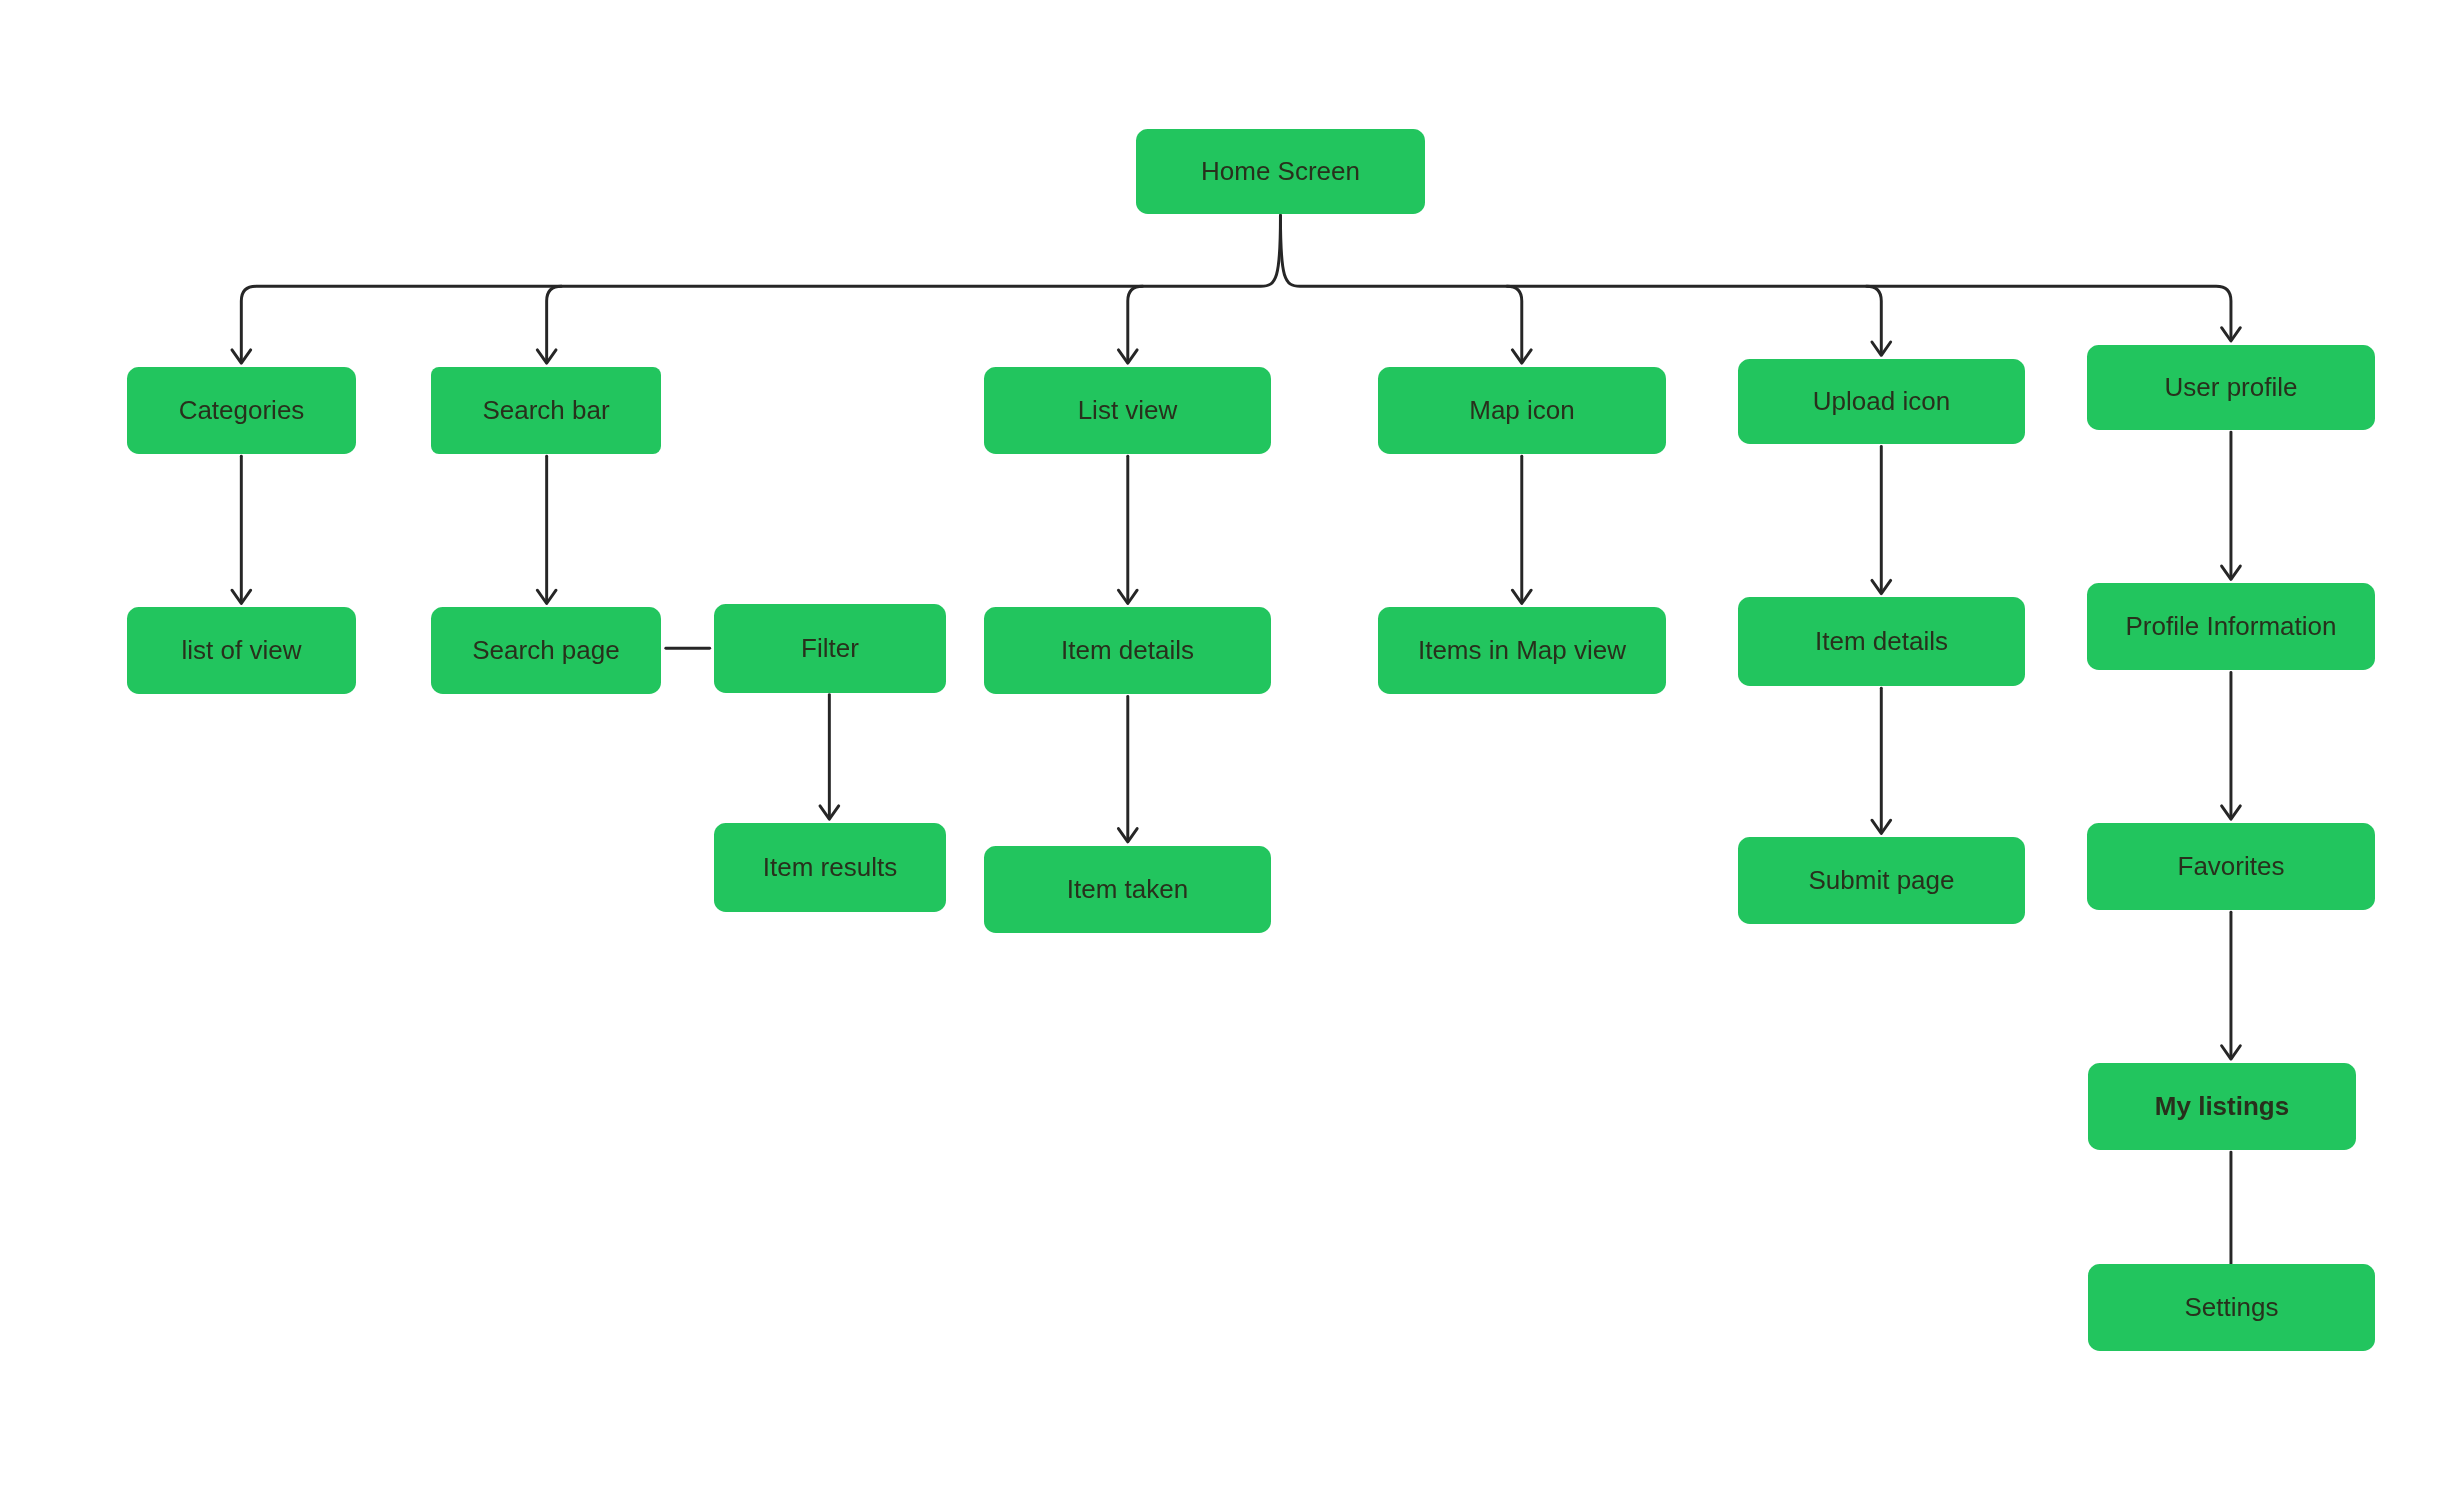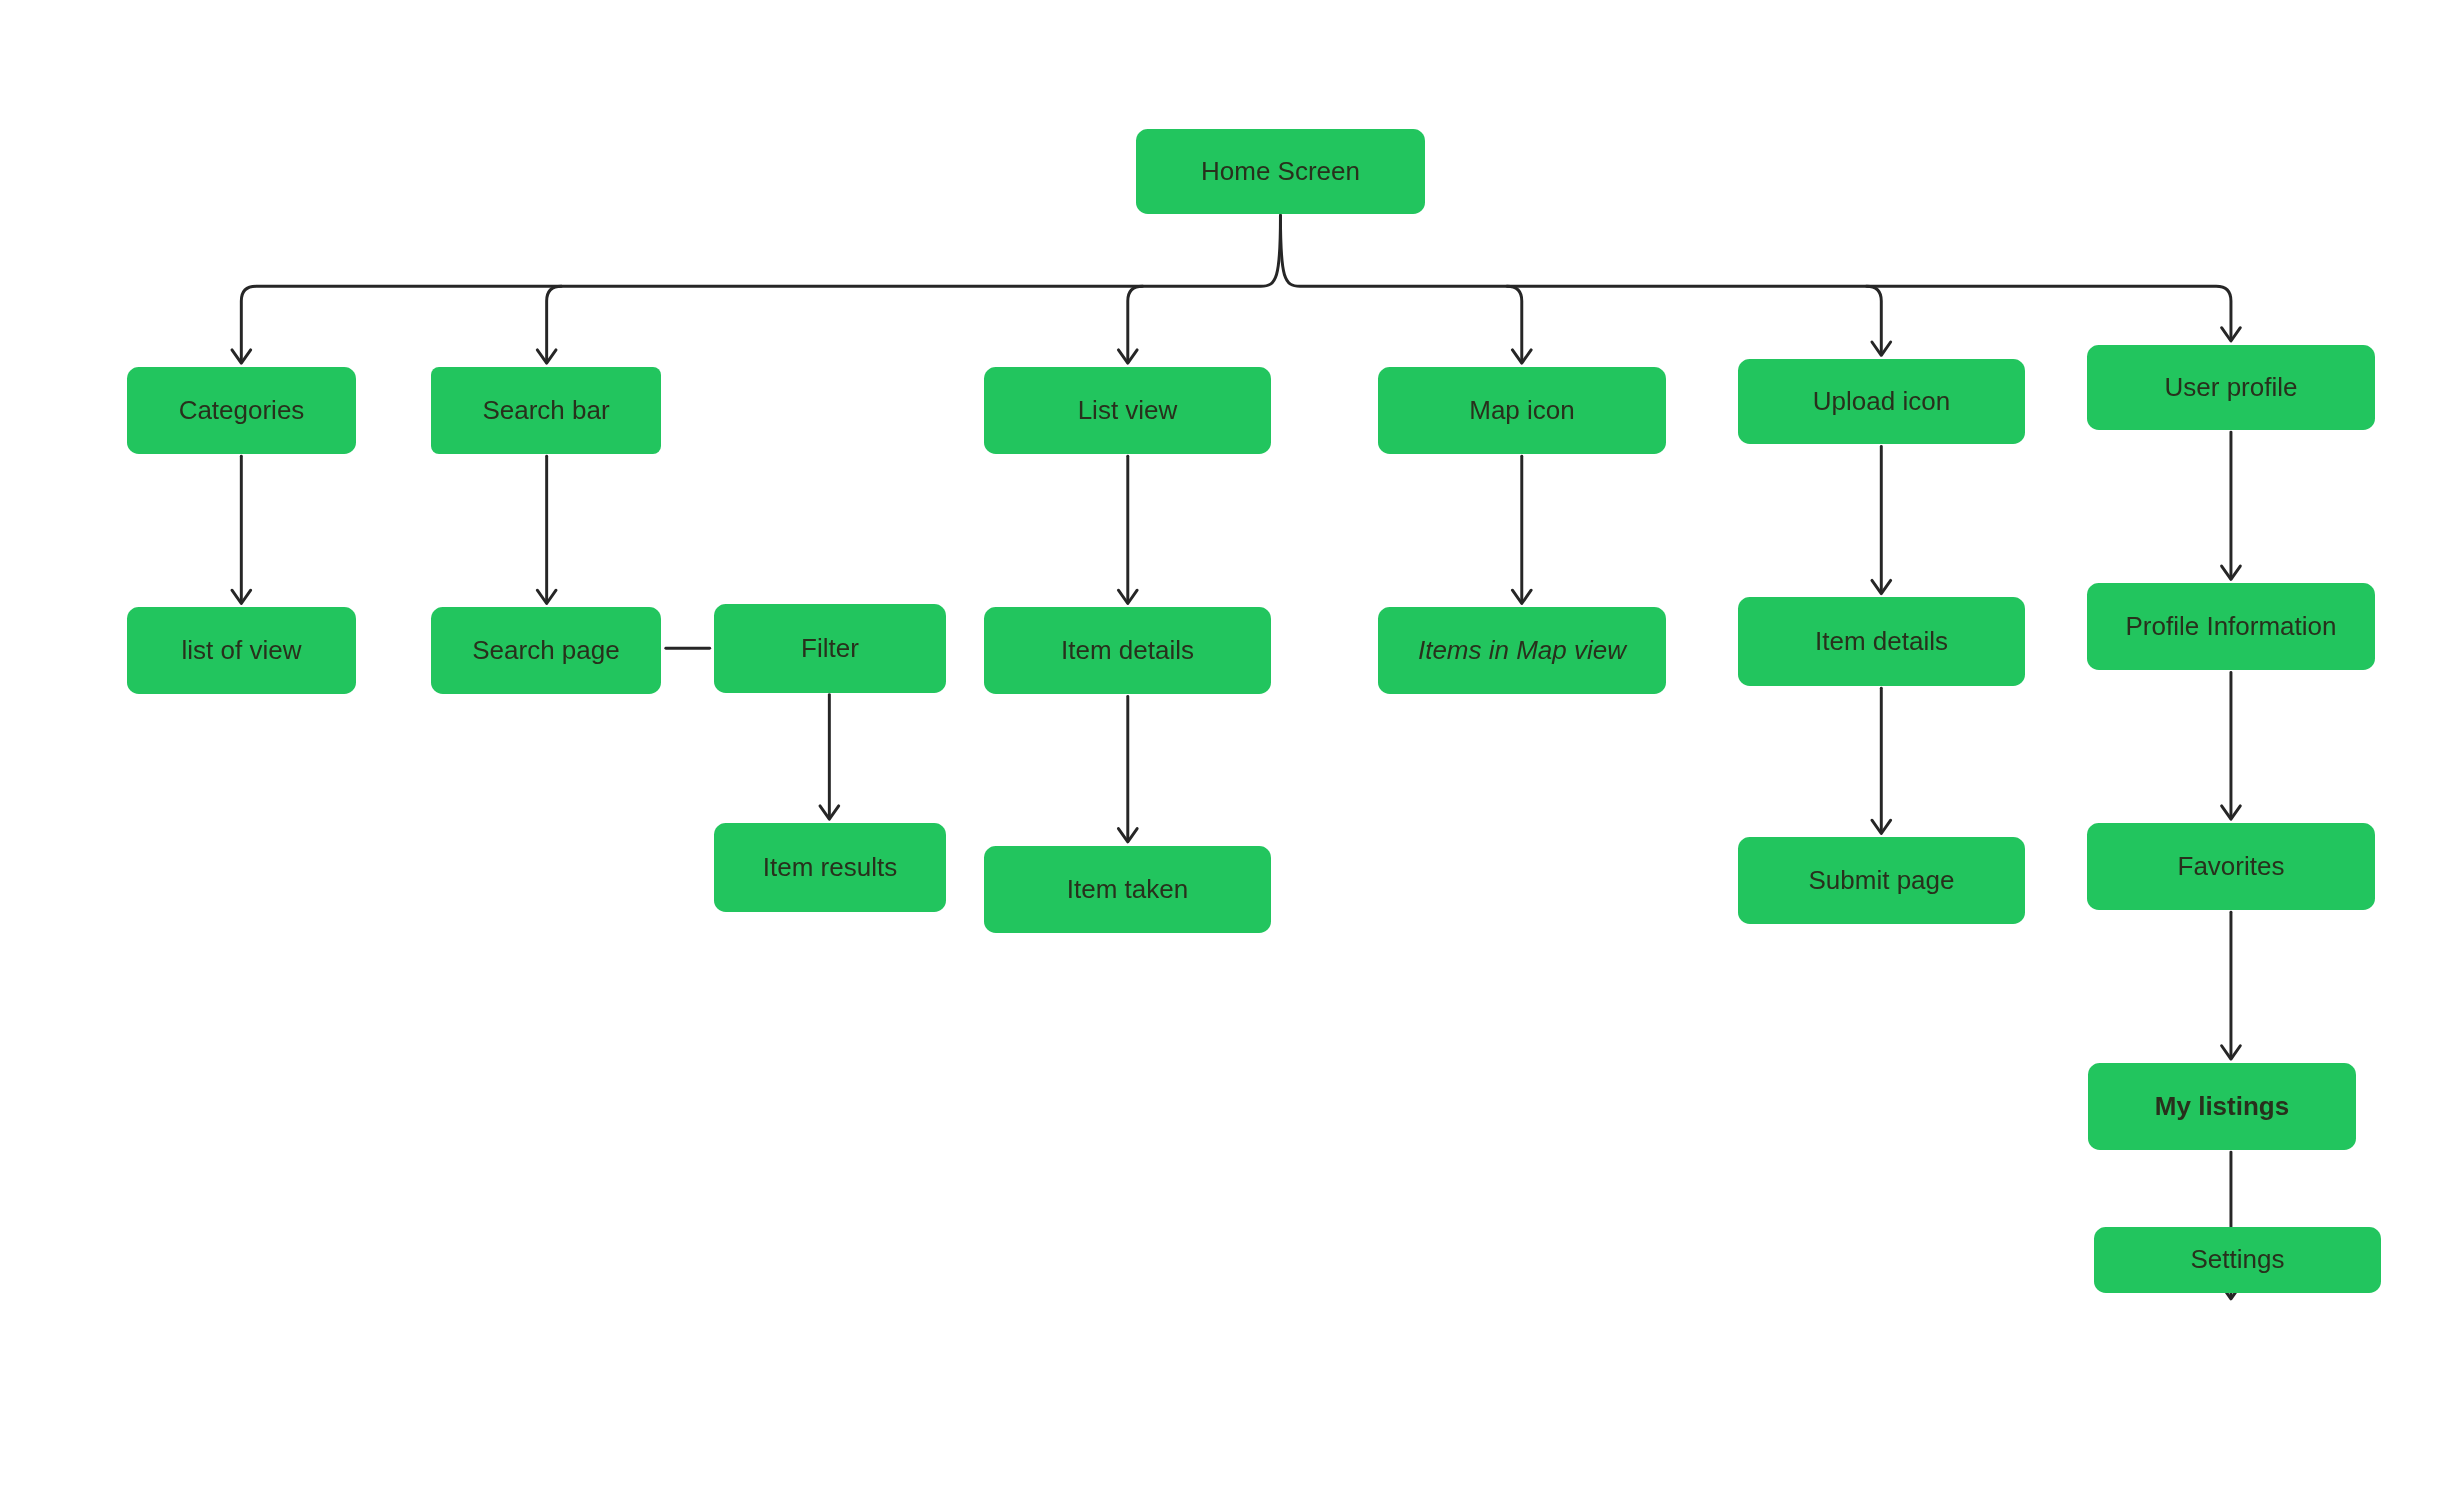--- a/index.html
+++ b/index.html
@@ -125,32 +125,32 @@
   <div class="node" style="left:2087px; top:345px; width:288px; height:85px;">User profile</div>
 
   <div class="node" style="left:127px; top:607px; width:229px; height:87px;">list of view</div>
 
   <div class="node" style="left:431px; top:607px; width:230px; height:87px;">Search page</div>
 
   <div class="node" style="left:714px; top:604px; width:232px; height:89px;text-align:center;">Filter</div>
 
   <div class="node" style="left:984px; top:607px; width:287px; height:87px;">Item details</div>
 
-  <div class="node" style="left:1378px; top:607px; width:288px; height:87px;font-style:italic;">Items in Map view</div>
+  <div class="node" style="left:1378px; top:607px; width:288px; height:87px;">Items in Map view</div>
 
   <div class="node" style="left:1738px; top:597px; width:287px; height:89px;">Item details</div>
 
   <div class="node" style="left:2087px; top:583px; width:288px; height:87px;">Profile Information</div>
 
   <div class="node" style="left:714px; top:823px; width:232px; height:89px;">Item results</div>
 
   <div class="node" style="left:984px; top:846px; width:287px; height:87px;">Item taken</div>
 
   <div class="node" style="left:1738px; top:837px; width:287px; height:87px;">Submit page</div>
 
   <div class="node" style="left:2087px; top:823px; width:288px; height:87px;">Favorites</div>
 
   <div class="node" style="left:2088px; top:1063px; width:268px; height:87px;font-weight:bold;">My listings</div>
 
-  <div class="node" style="left:2088px; top:1227px; width:287px; height:66px;margin-left:6px;">Settings</div>
+  <div class="node" style="left:2088px; top:1264px; width:287px; height:87px;">Settings</div>
 
 </div>
 
 
 </body></html>

